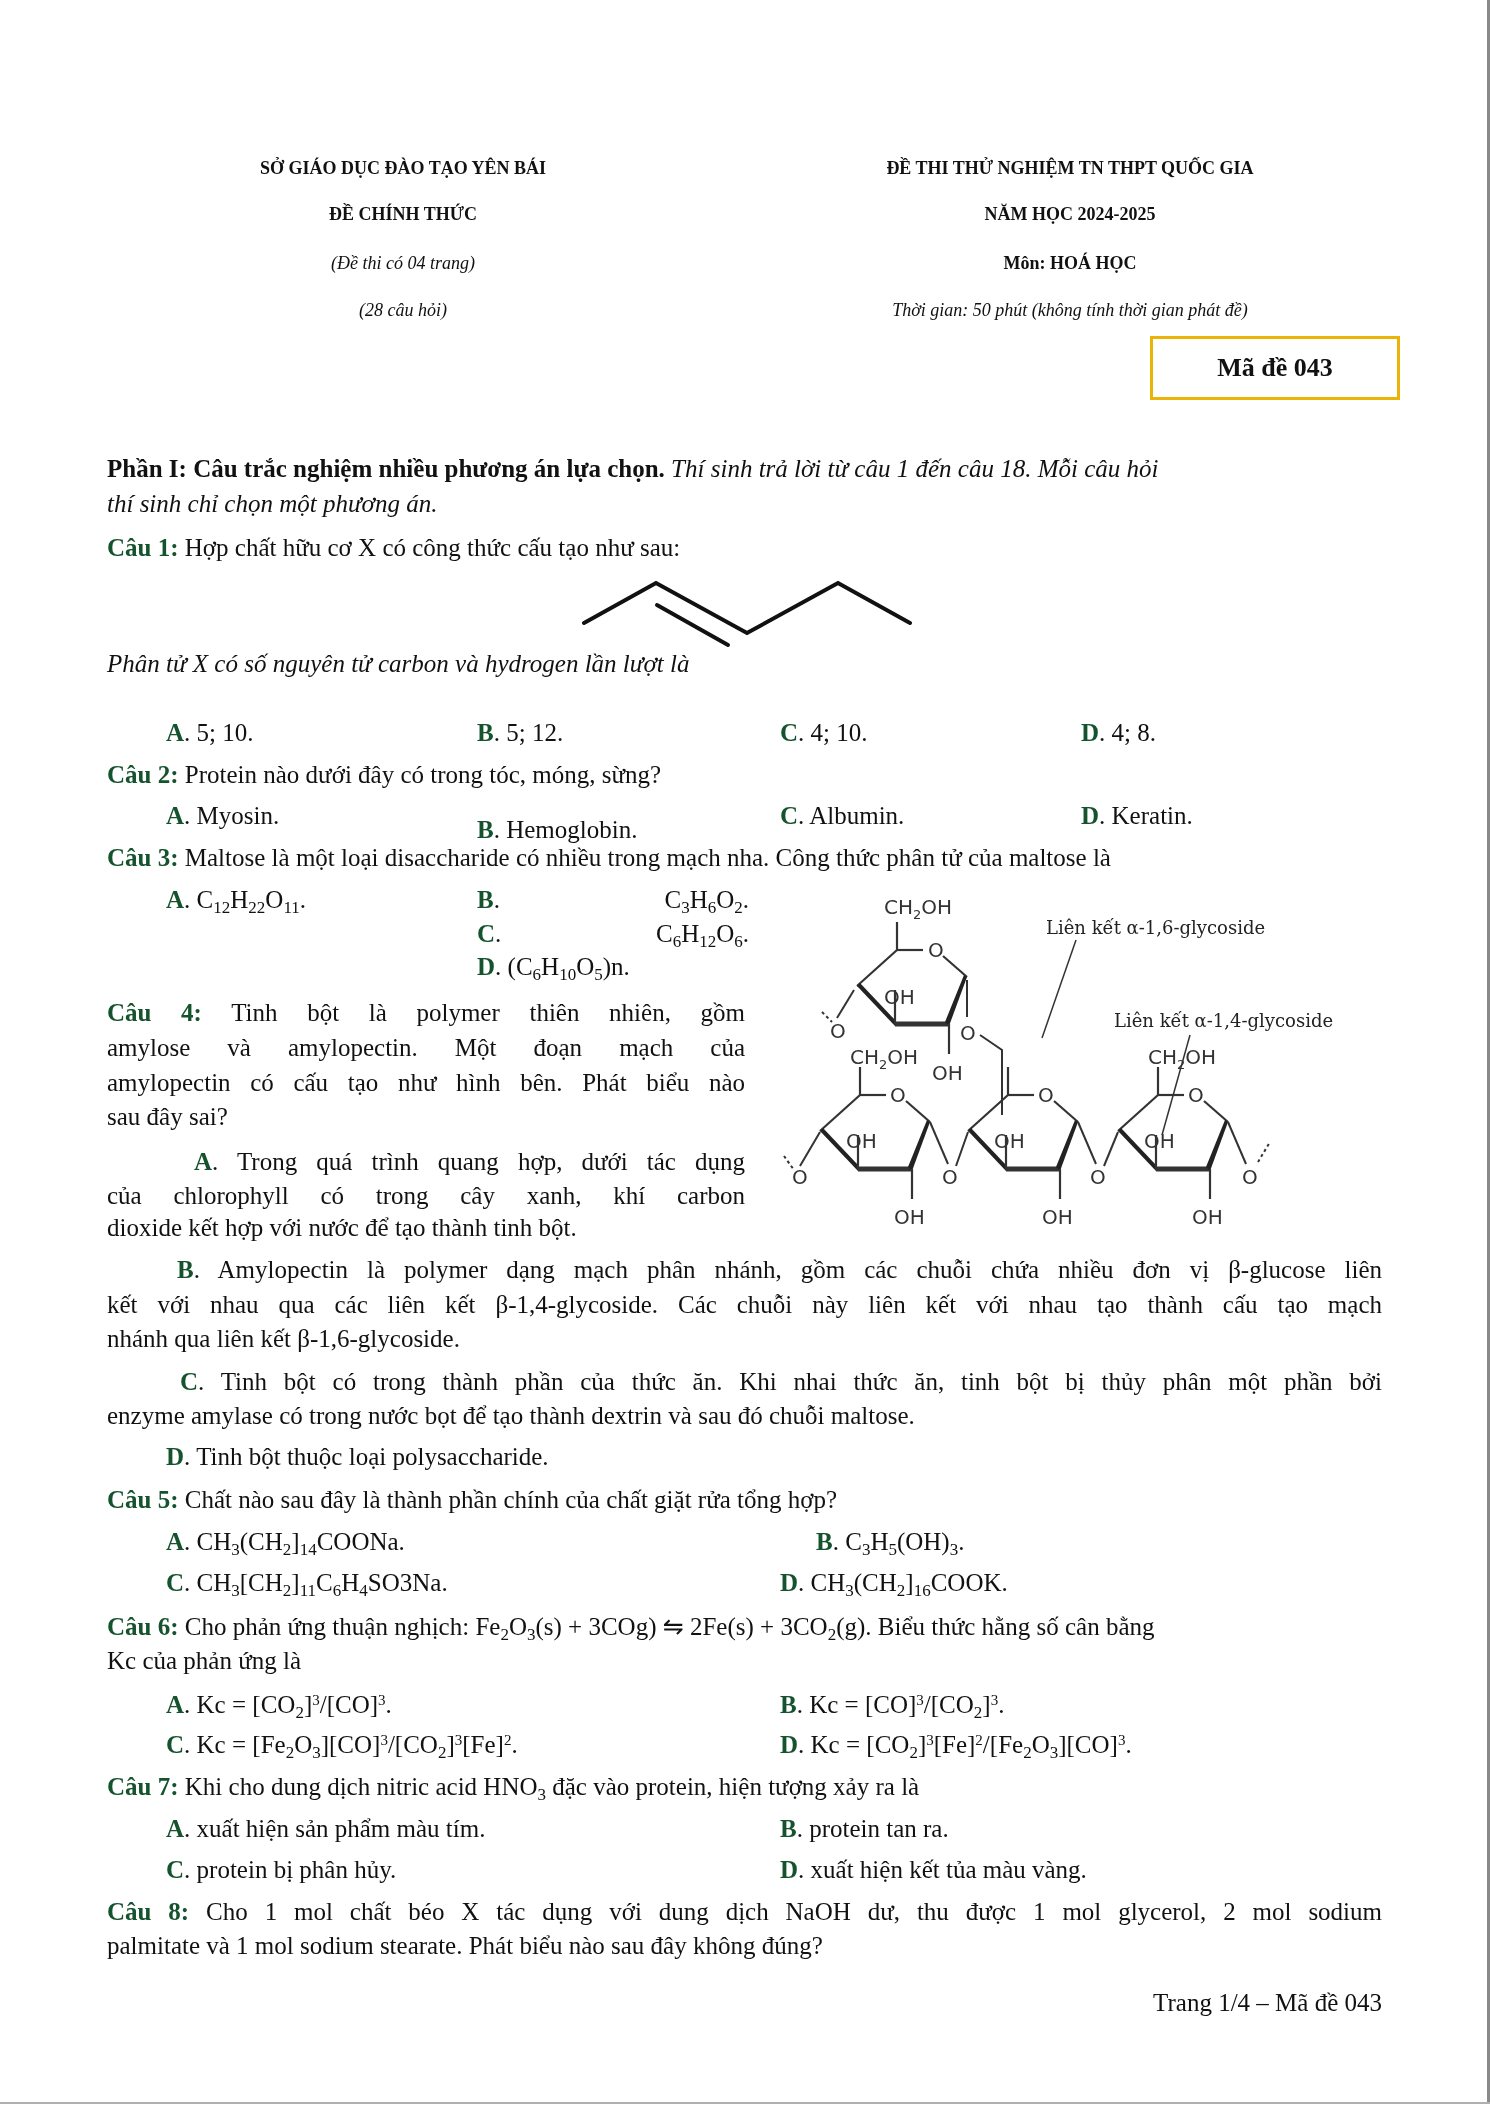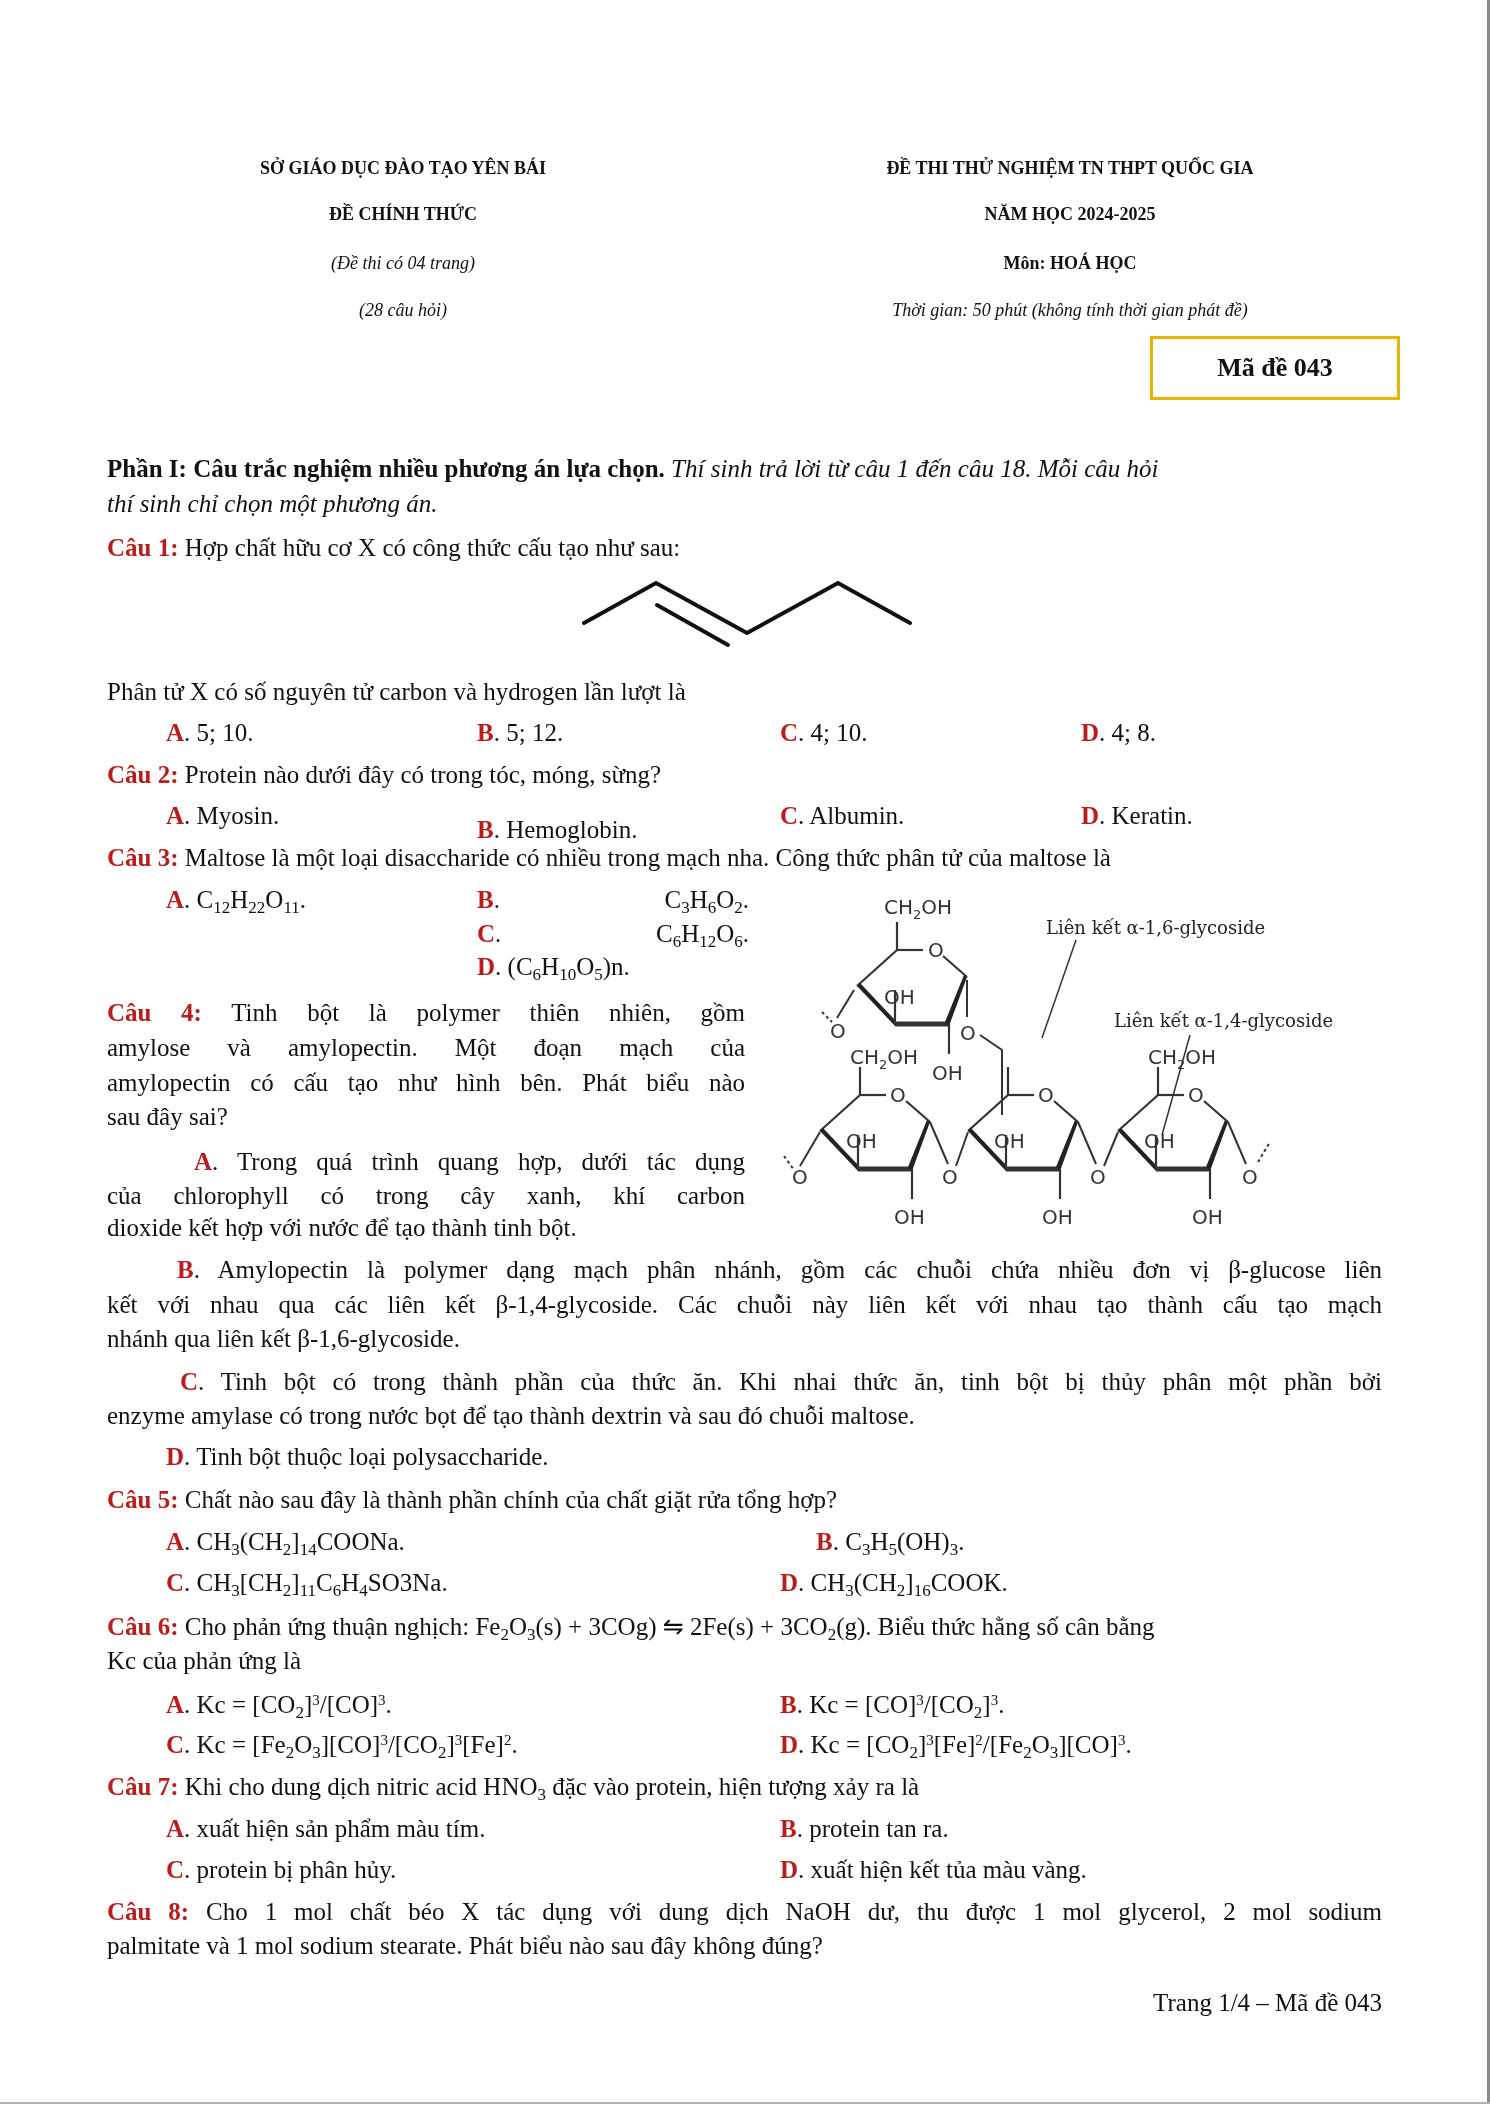--- a/index.html
+++ b/index.html
@@ -4,21 +4,21 @@
 <style>
   html, body { margin:0; padding:0; background:#ffffff; }
   body { width:1490px; height:2106px; position:relative; overflow:hidden;
          font-family:"Liberation Serif", serif; color:#111111; font-size:25px; }
   .page-edge-r { position:absolute; left:1487px; top:0; width:3px; height:2104px; background:#8a8a8a; }
   .page-edge-b { position:absolute; left:0; top:2102px; width:1490px; height:2px; background:#b0b0b0; }
   .ln { position:absolute; white-space:nowrap; line-height:30px; }
   .b { font-weight:bold; }
   .i { font-style:italic; }
   .c { text-align:center; }
-  .blue { color:#b91c1c; font-weight:bold; }
+  .blue { color:#14532d; font-weight:bold; }
   sub { font-size:0.68em; vertical-align:-0.28em; line-height:0; }
   sup { font-size:0.6em; vertical-align:0.55em; line-height:0; }
   .hdr { font-size:18px; }
   .code-box { position:absolute; left:1150px; top:336px; width:244px; height:58px;
               border:3px solid #eab308; display:flex; align-items:center; justify-content:center;
               font-weight:bold; font-size:26px; }
   .just { position:absolute; white-space:normal; text-align:justify; text-align-last:justify; line-height:30px; }
   .fig { position:absolute; }
   .fig text { font-family:"DejaVu Sans", sans-serif; }
   .fig .lbl { font-family:"DejaVu Serif", serif; }
@@ -54,21 +54,21 @@
 <div class="ln" style="left:107px; top:533px;">
   <span class="blue">Câu 1:</span>
   <span>Hợp chất hữu cơ X có công thức cấu tạo như sau:</span>
 </div>
 <svg class="fig" style="left:560px; top:570px;" width="380" height="90">
   <g stroke="#111" stroke-width="4" fill="none" stroke-linecap="round" stroke-linejoin="miter">
     <polyline points="24,53 96,13 187,63 278,13 350,53"></polyline>
     <line x1="97" y1="35" x2="168" y2="75"></line>
   </g>
 </svg>
-<div class="ln" style="left:107px; top:677px;">Phân tử X có số nguyên tử carbon và hydrogen lần lượt là</div>
+<div class="ln" style="left:107px; top:649px;font-style:italic;">Phân tử X có số nguyên tử carbon và hydrogen lần lượt là</div>
 <div>
   <div class="ln" style="left:166px; top:718px;"><span class="blue">A</span>. <span>5; 10.</span></div>
   <div class="ln" style="left:477px; top:718px;"><span class="blue">B</span>. <span>5; 12.</span></div>
   <div class="ln" style="left:780px; top:718px;"><span class="blue">C</span>. <span>4; 10.</span></div>
   <div class="ln" style="left:1081px; top:718px;"><span class="blue">D</span>. <span>4; 8.</span></div>
 </div>
 
 <div class="ln" style="left:107px; top:760px;">
   <span class="blue">Câu 2:</span>
   <span>Protein nào dưới đây có trong tóc, móng, sừng?</span>

